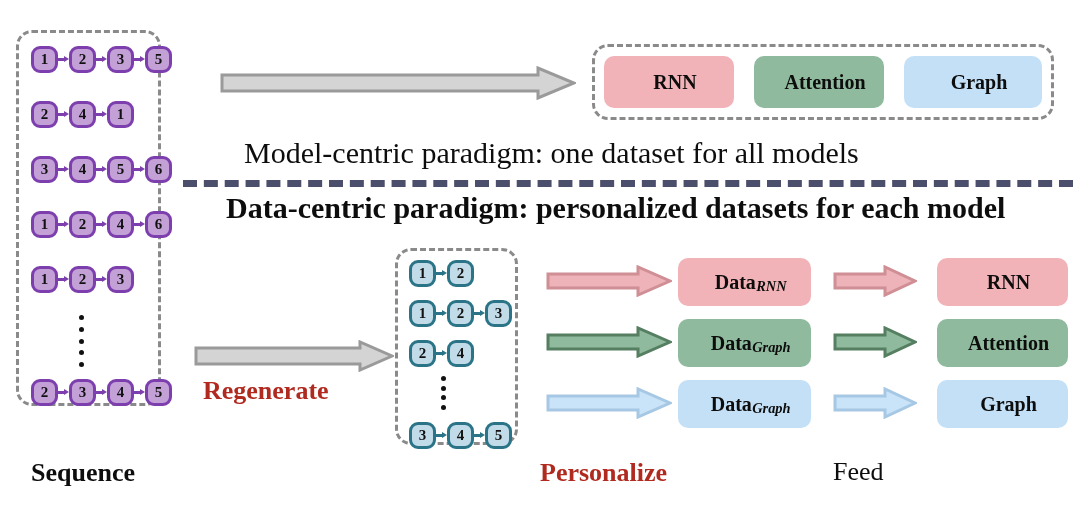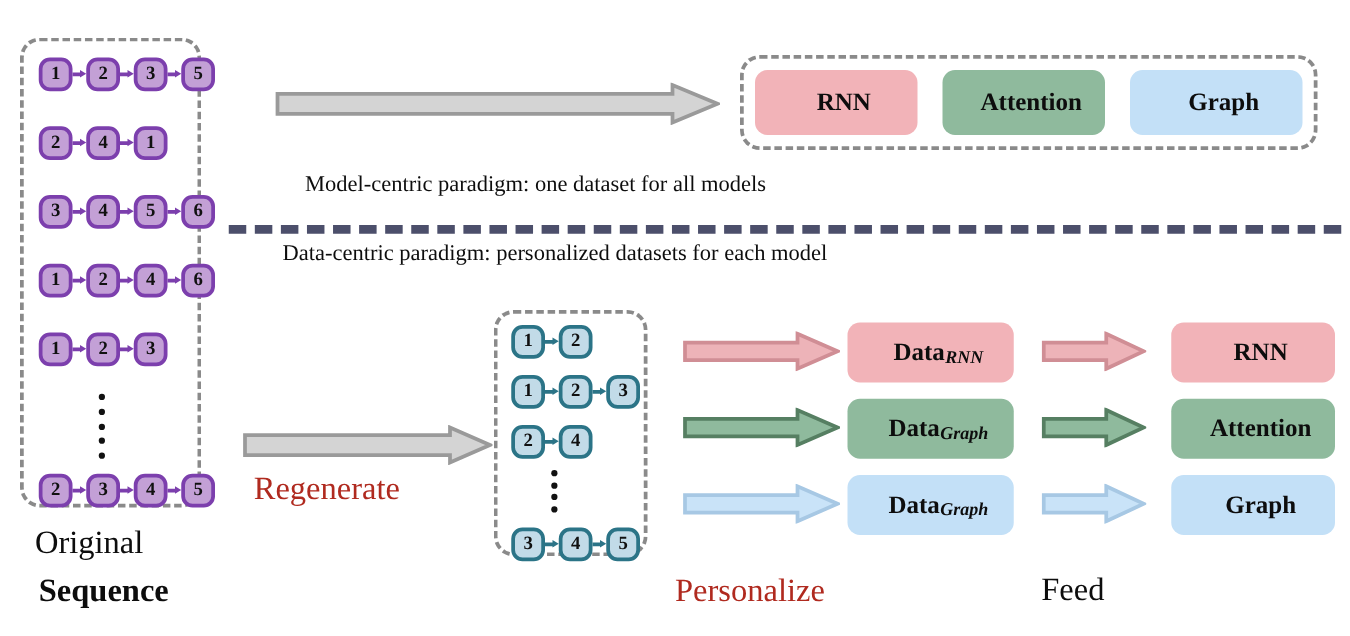--- a/index.html
+++ b/index.html
@@ -103,25 +103,25 @@
   }
 
   
   .txt {
     position: absolute;
     color: #0d0d0d;
     white-space: nowrap;
     line-height: 1;
   }
   .t-head      { font-size: 27px; }
-  .t-paradigm  { font-size: 18px; }
+  .t-paradigm  { font-size: 30px; }
   .t-caption   { font-size: 26px; }
   .t-red {
     color: #b02a1f;
-    font-weight: normal;
+    font-weight: bold;
     font-size: 26px;
   }
 
   
   .chip {
     position: absolute;
     border-radius: 10px;
     display: flex;
     align-items: center;
     justify-content: center;
@@ -215,40 +215,39 @@
         <span class="node purple">2</span>
         <span class="link purple"></span>
         <span class="node purple">3</span>
         <span class="link purple"></span>
         <span class="node purple">4</span>
         <span class="link purple"></span>
         <span class="node purple">5</span>
       </div>
     </div>
 
-  <div class="txt t-caption" style="left:28px; top:421px;">Original</div>
   <div class="txt t-caption" style="left:31px; top:460px;font-weight:bold;">Sequence</div>
 
 
   <svg class="arrow-svg" style="left:220px; top:66px;" width="356" height="34" viewBox="0 0 356 34">
     <polygon points="2,9 318,9 318,2 354,17 318,32 318,25 2,25" fill="#d4d4d4" stroke="#9a9a9a" stroke-width="3" stroke-linejoin="miter"></polygon>
   </svg>
 
 
   <div class="dashed-box" style="left:592px; top:44px; width:462px; height:76px;"></div>
 
   <div class="chip c-pink" style="left:604px; top:56px; width:130px; height:52px;">RNN</div>
   <div class="chip c-green" style="left:754px; top:56px; width:130px; height:52px;">Attention</div>
   <div class="chip c-blue" style="left:904px; top:56px; width:138px; height:52px;">Graph</div>
 
   <div class="txt t-paradigm" style="left:244px; top:138px;">Model-centric paradigm: one dataset for all models</div>
 
   <div class="divider" style="left:183px; top:180px; width:890px;"></div>
 
-  <div class="txt t-paradigm" style="left:226px; top:193px;">Data-centric paradigm: personalized datasets for each model</div>
+  <div class="txt t-paradigm" style="left:226px; top:193px;font-weight:bold;">Data-centric paradigm: personalized datasets for each model</div>
 
   <svg class="arrow-svg" style="left:194px; top:340px;" width="200" height="32" viewBox="0 0 200 32">
     <polygon points="2,8 166,8 166,2 198,16 166,30 166,24 2,24" fill="#d4d4d4" stroke="#9a9a9a" stroke-width="3" stroke-linejoin="miter"></polygon>
   </svg>
   <div class="txt t-red" style="left:203px; top:378px;">Regenerate</div>
 
   <div class="dashed-box" style="left:395px; top:248px; width:123px; height:197px;"></div>
   <div id="regen-seqs">
       <div class="seq-row" style="left: 409px; top: 258px;">
         <span class="node teal">1</span>

